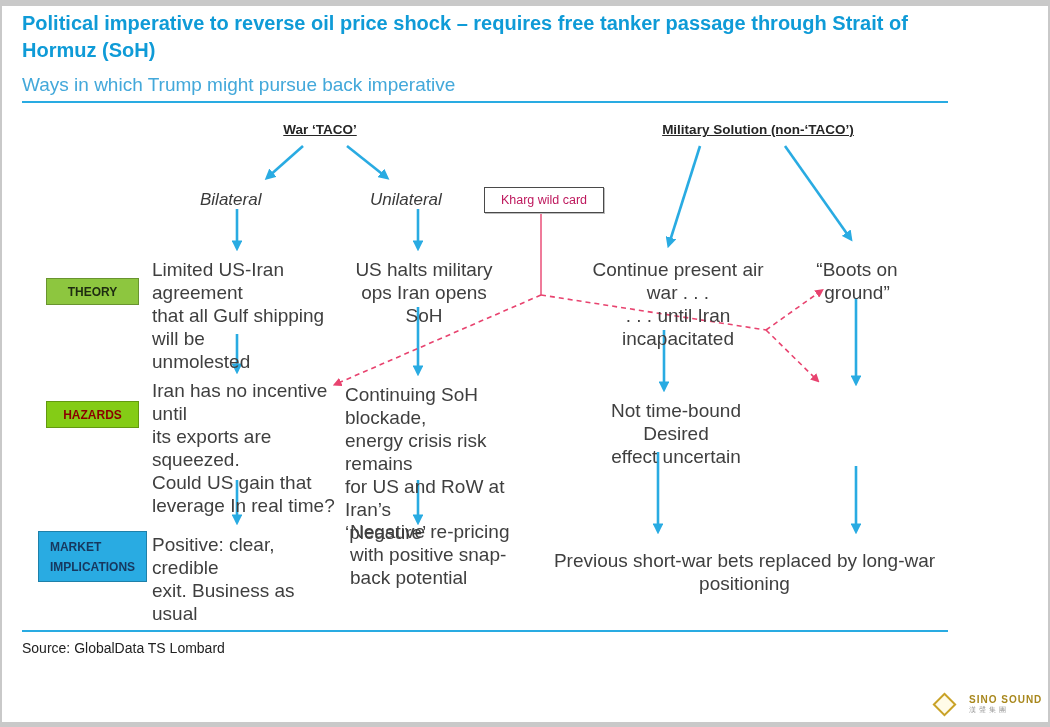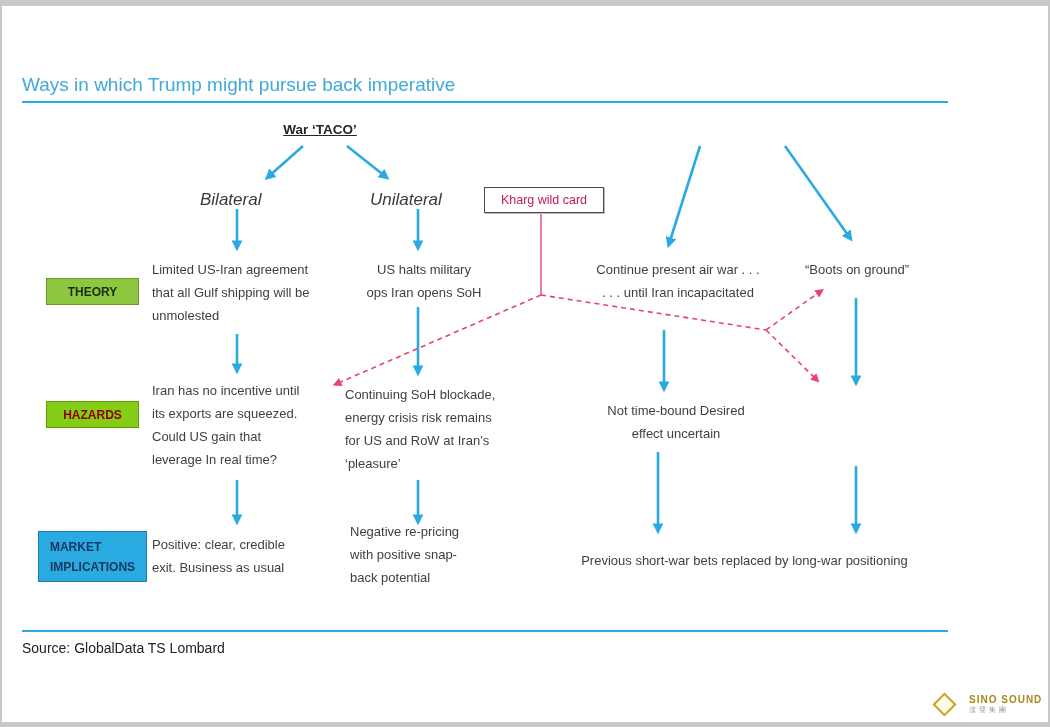--- a/index.html
+++ b/index.html
@@ -39,21 +39,21 @@
     font-size:12px; font-weight:bold; 
     display:flex; align-items:center; justify-content:center;
     white-space:pre-line; line-height:20px;
     border:1px solid rgba(0,0,0,0.25);
   }
   .lbl-theory { left:46px; top:278px; width:91px; height:25px; background:#8dc63f; color:#1d2b10; }
   .lbl-hazards { left:46px; top:401px; width:91px; height:25px; background:#84cc16; color:#8b0000; }
   .lbl-market { left:38px; top:531px; width:107px; height:49px; background:#29abe2; color:#17375e; }
 
   .txt {
-    font-size:13px; line-height:23px; color:#3f3f3f; white-space:pre-line;
+    font-size:19px; line-height:23px; color:#3f3f3f; white-space:pre-line;
   }
   .c { text-align:center; }
 
   .source { left:22px; top:640px; font-size:14px; color:#222; }
 
   .logo { left:932px; top:688px; width:112px; height:32px; display:flex; align-items:center; gap:16px; }
   .logo-diamond {
     width:13px; height:13px; transform:rotate(45deg);
     border:2px solid #c9a227; background:#fffbe8; margin-left:4px;
   }
@@ -95,24 +95,26 @@
     </g>
     <g stroke="#e8436f" fill="none">
       <line x1="541" y1="214" x2="541" y2="295" stroke-width="1.4"></line>
       <line x1="541" y1="295" x2="336" y2="384" stroke-width="1.6" stroke-dasharray="5,4" marker-end="url(#mr)"></line>
       <line x1="541" y1="295" x2="766" y2="330" stroke-width="1.6" stroke-dasharray="5,4"></line>
       <line x1="766" y1="330" x2="821" y2="291" stroke-width="1.6" stroke-dasharray="5,4" marker-end="url(#mr)"></line>
       <line x1="766" y1="330" x2="817" y2="380" stroke-width="1.6" stroke-dasharray="5,4" marker-end="url(#mr)"></line>
     </g>
   </svg>
 
+  <div class="abs title">Political imperative to reverse oil price shock – requires free tanker passage through Strait of Hormuz (SoH)</div>
   <div class="abs subtitle">Ways in which Trump might pursue back imperative</div>
   <div class="abs hr hr-top"></div>
 
   <div class="abs branch" style="left:265px; top:122px; width:110px;">War ‘TACO’</div>
+  <div class="abs branch" style="left:652px; top:122px; width:212px;">Military Solution (non-‘TACO’)</div>
 
   <div class="abs ital" style="left:200px; top:190px; width:72px;">Bilateral</div>
   <div class="abs ital" style="left:370px; top:190px; width:72px;">Unilateral</div>
 
   <div class="abs kharg">Kharg wild card</div>
 
   <div class="abs rowlbl lbl-theory">THEORY</div>
   <div class="abs rowlbl lbl-hazards">HAZARDS</div>
   <div class="abs rowlbl lbl-market">MARKET
 IMPLICATIONS</div>

